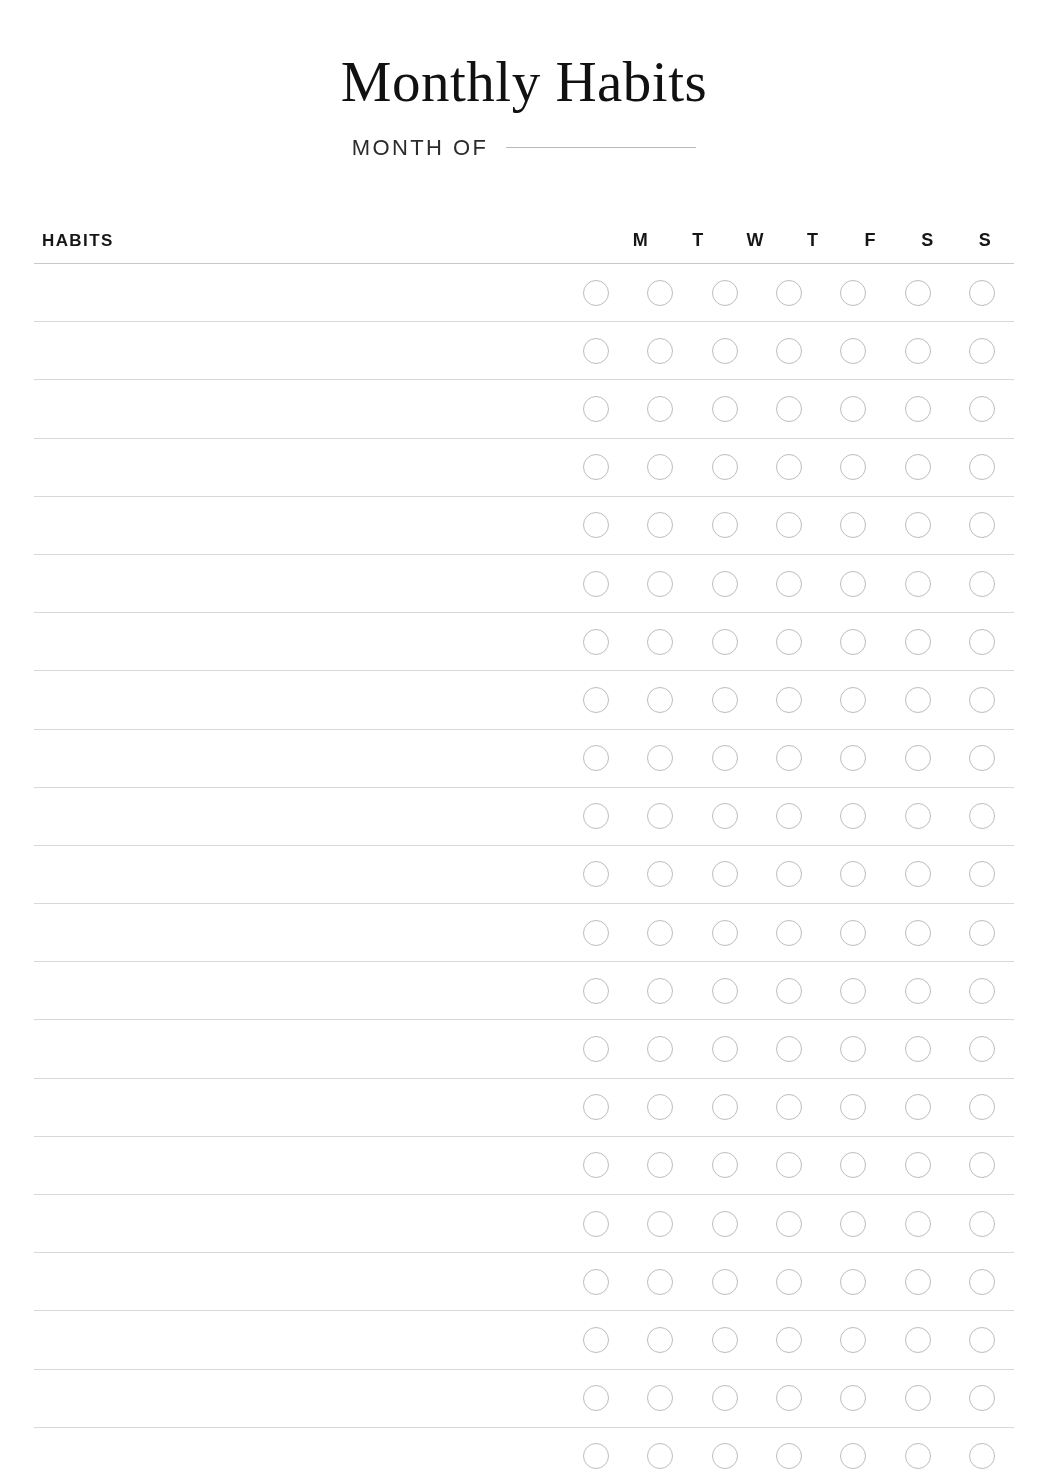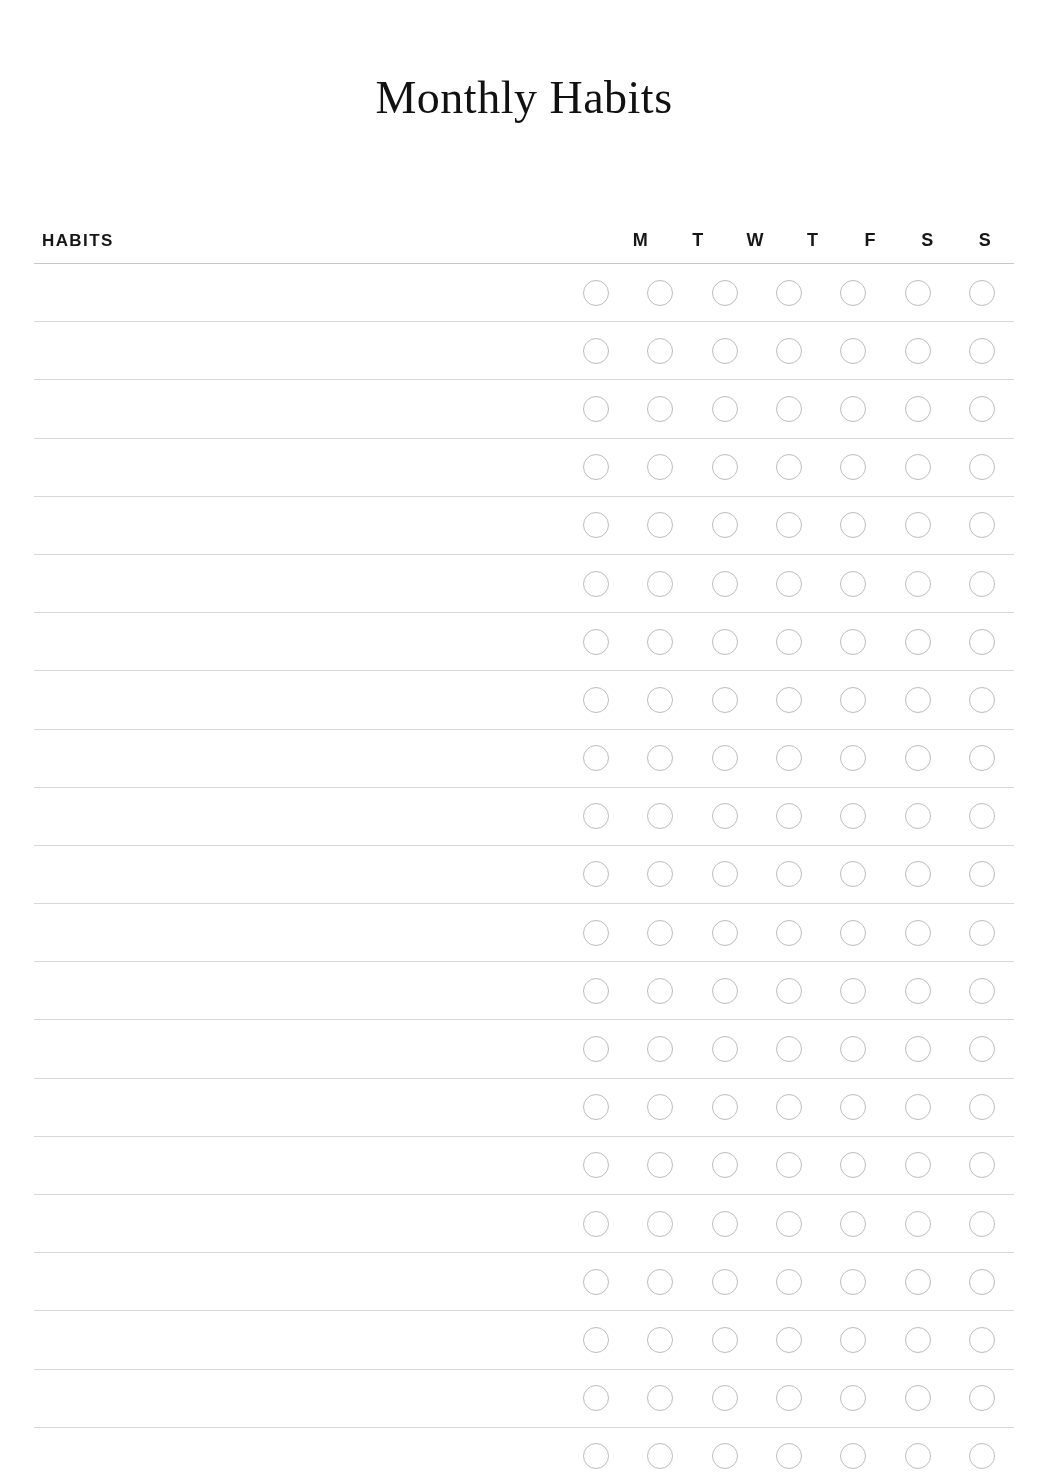--- a/index.html
+++ b/index.html
@@ -18,27 +18,27 @@
   .page {
     width: 1048px;
     height: 1476px;
     position: relative;
     box-sizing: border-box;
   }
 
   
   .title {
     font-family: "Liberation Serif", serif;
-    font-size: 46px;
+    font-size: 57px;
     font-weight: 400;
     text-align: center;
     letter-spacing: 0.5px;
     color: #111111;
     margin: 0;
-    padding-top: 72px;
+    padding-top: 49px;
     line-height: 1.15;
   }
   .subtitle-row {
     display: flex;
     align-items: center;
     justify-content: center;
     margin-top: 20px;
     gap: 18px;
   }
   .subtitle-label {
@@ -131,20 +131,24 @@
     display: block;
   }
 </style>
 </head>
 <body>
 
 <div class="page">
 
   <h1 class="title">Monthly Habits</h1>
 
+  <div class="subtitle-row">
+    <span class="subtitle-label">MONTH OF</span>
+    <span class="subtitle-rule"></span>
+  </div>
 
   <div class="table-wrap">
 
     <div class="head-row">
       <div class="head-habits">HABITS</div>
       <div class="days">
         <div class="day">M</div>
         <div class="day">T</div>
         <div class="day">W</div>
         <div class="day">T</div>

